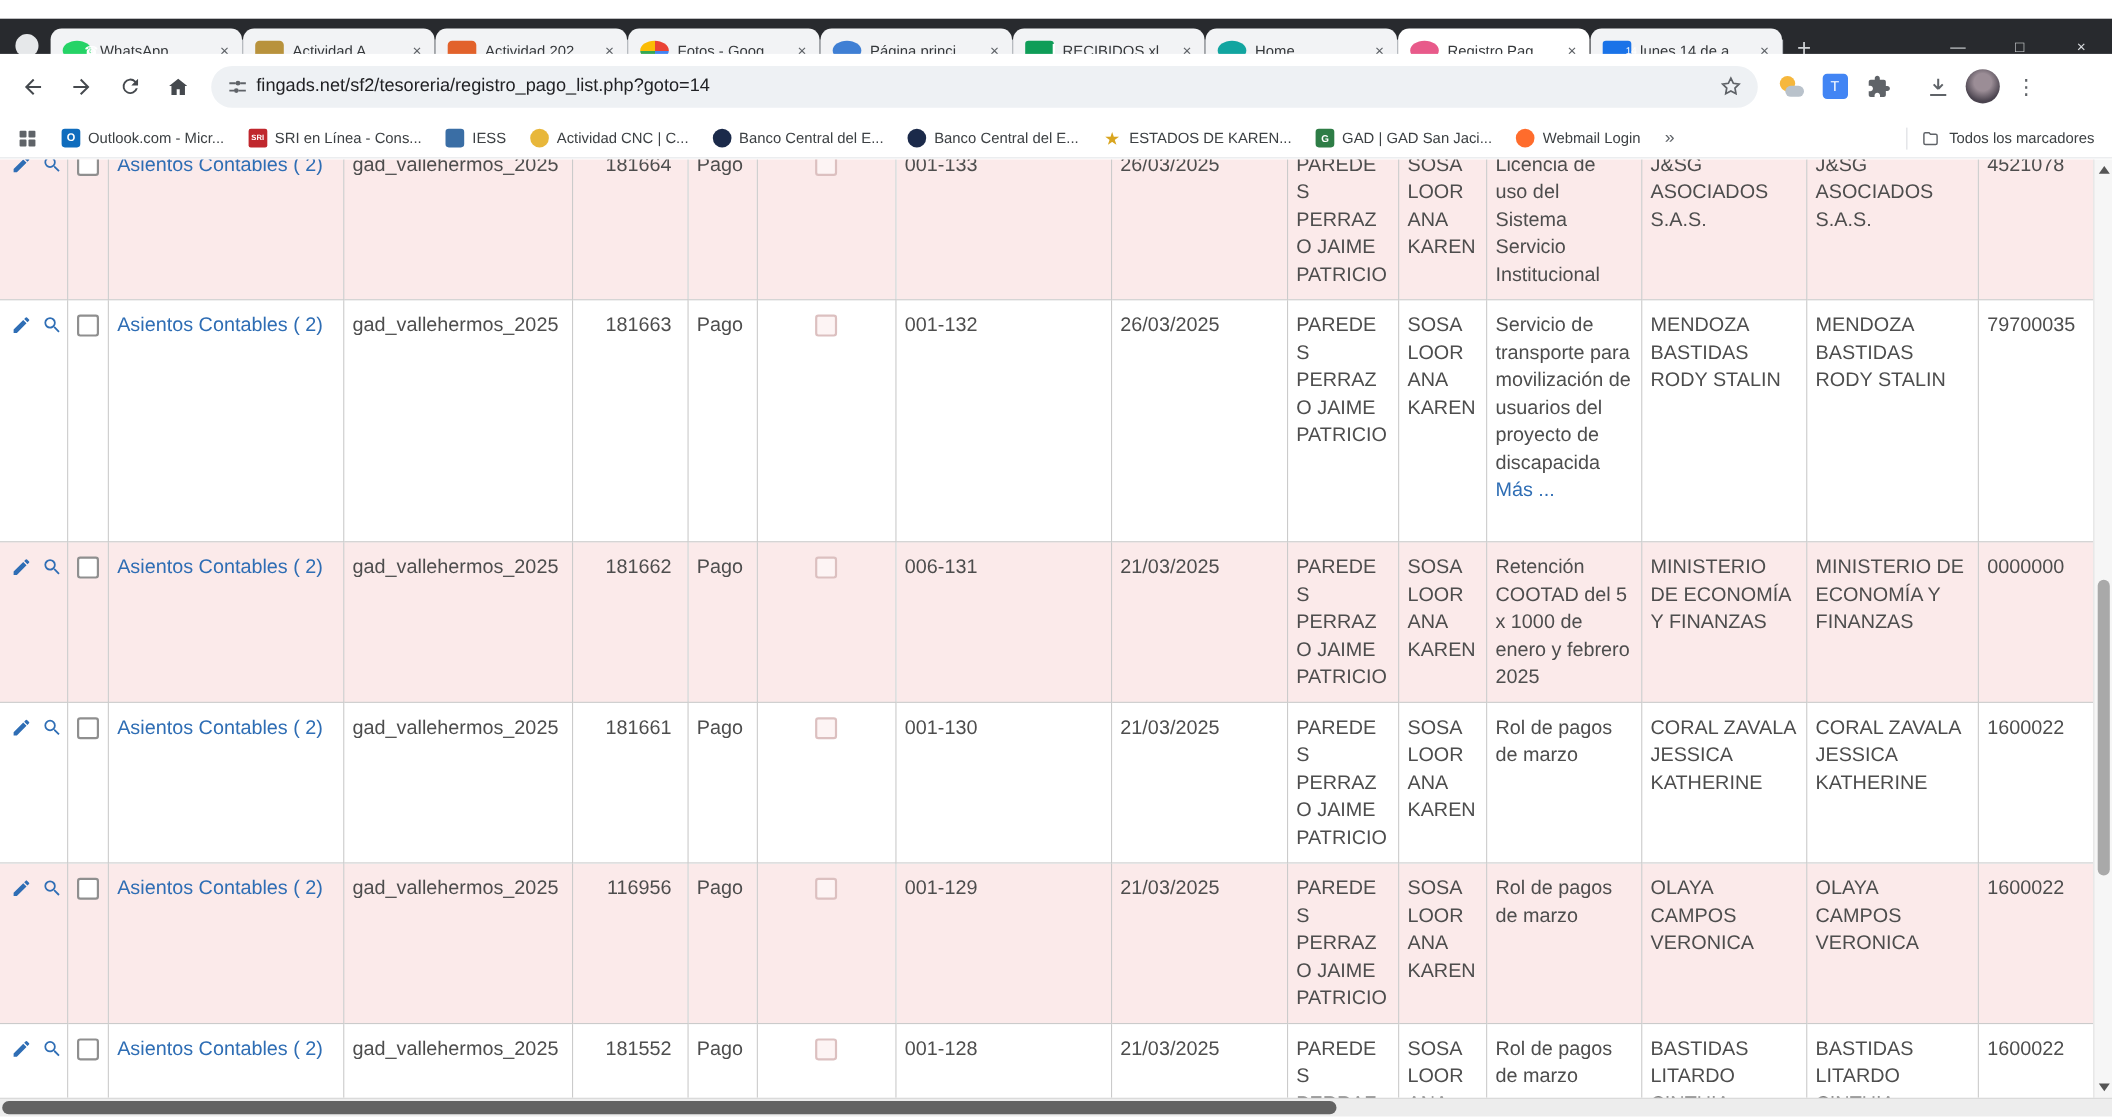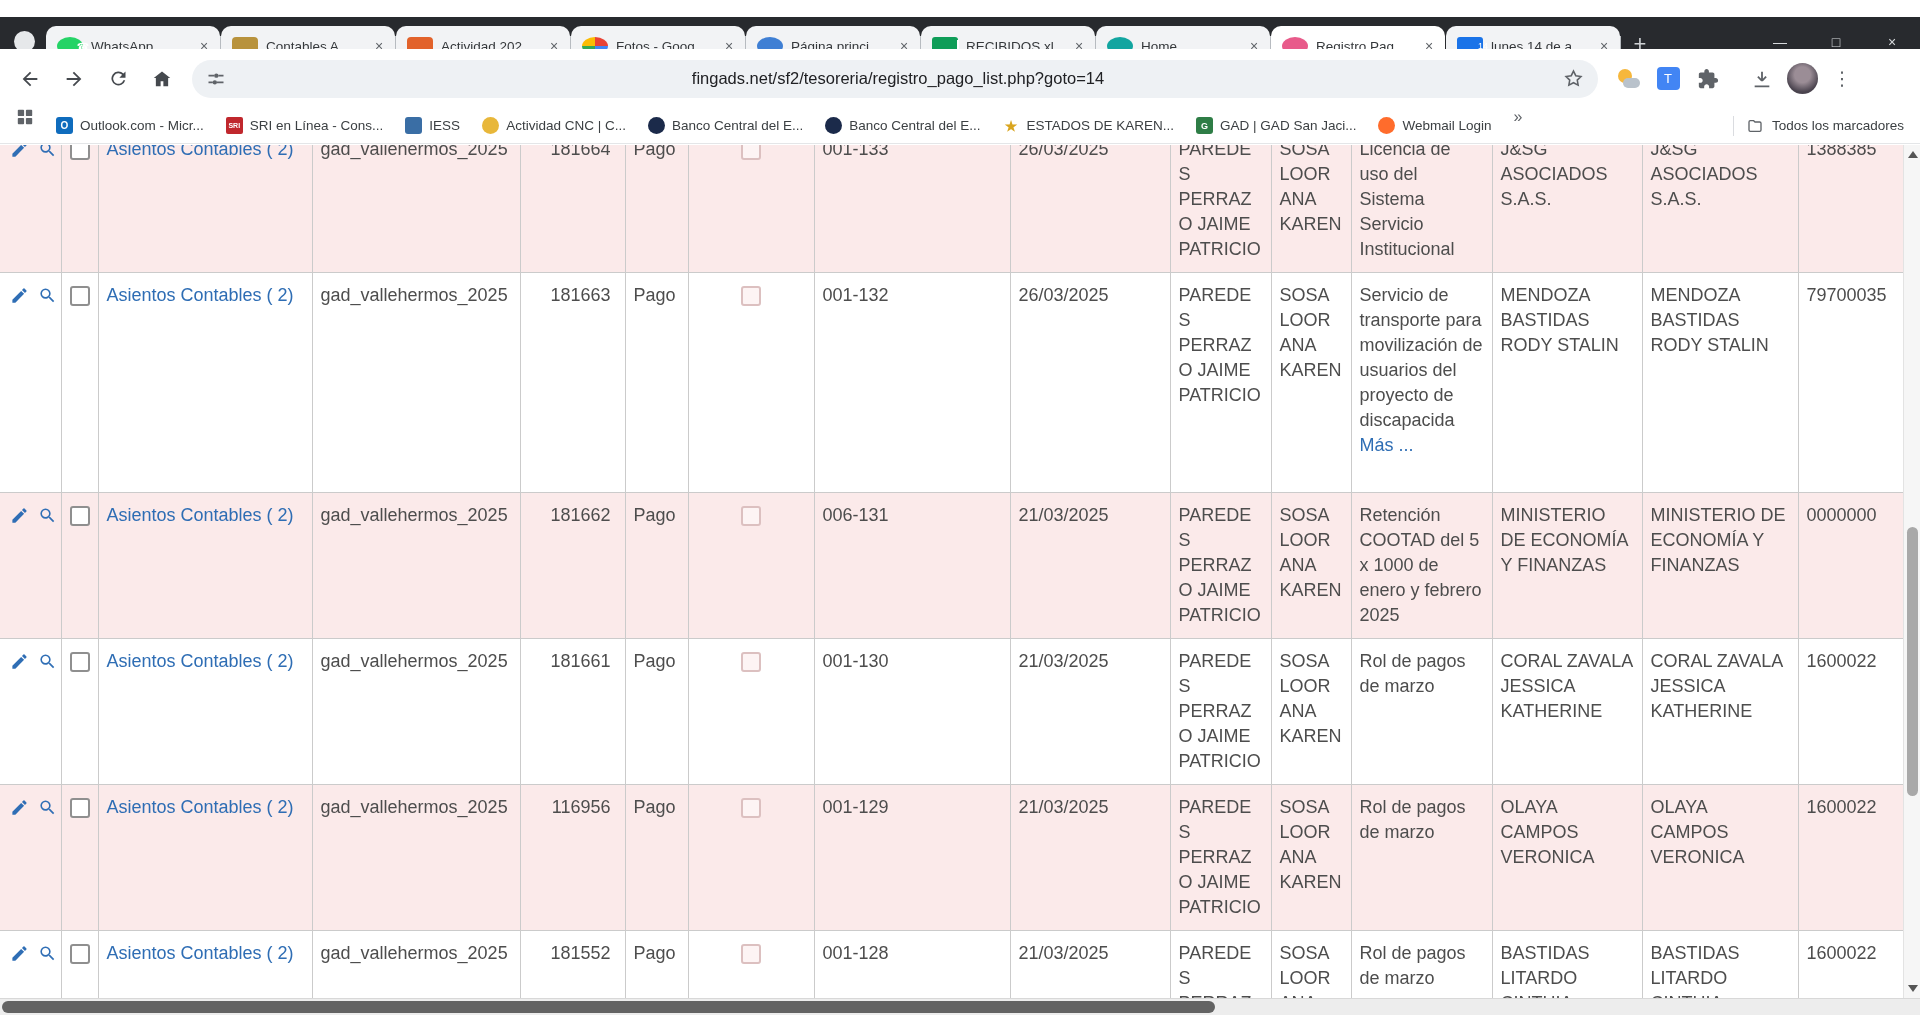--- a/index.html
+++ b/index.html
@@ -50,41 +50,41 @@
 
   
   .toolbar { position:absolute; top:49px; left:0; width:1920px; height:59px;
              background:#ffffff; display:flex; align-items:center; padding:0 8px; }
   .nav-btn { width:42px; height:42px; border-radius:50%; display:flex; flex:none;
              align-items:center; justify-content:center; margin:0 1px; }
   .omnibox { width:1406px; height:38px; flex:none; background:#eef1f4;
              border-radius:19px; display:flex; align-items:center;
              padding:0 14px; margin-left:8px; }
   .url-text { flex:1; font-size:16.5px; color:#202124; margin-left:7px;
-              white-space:nowrap; overflow:hidden;text-align:center; }
+              white-space:nowrap; overflow:hidden; }
   .tool-right { display:flex; align-items:center; margin-left:10px; }
   .tool-icon { width:40px; height:40px; display:flex; align-items:center;
                justify-content:center; flex:none; }
   .ext-weather { position:relative; width:24px; height:24px; }
   .ext-weather .sun { position:absolute; left:2px; top:2px; width:14px; height:14px;
                       border-radius:50%; background:#f6b73c; }
   .ext-weather .cloud { position:absolute; right:0; bottom:3px; width:17px; height:10px;
                       border-radius:6px; background:#b9c2cb; }
   .translate-badge { width:23px; height:23px; border-radius:4px; background:#4285f4;
                      color:#fff; font-size:13px; display:flex; align-items:center;
                      justify-content:center; }
   .translate-badge::before { content:"T"; }
   .avatar { width:31px; height:31px; border-radius:50%;
             background:radial-gradient(circle at 50% 38%, #9b8d96 0 32%, #4a434e 70%); }
   .kebab { font-size:19px; color:#5f6368; }
 
   
   .bookmarks { position:absolute; top:108px; left:0; width:1920px; height:36px;
                background:#fff; border-bottom:1px solid #e4e6e8; display:flex;
-               padding:0 16px; }
+               align-items:center; padding:0 16px; }
   .apps-grid { margin-right:14px; display:flex; }
   .bookmark-list { display:flex; align-items:center; }
   .bm-item { display:flex; align-items:center; margin-right:6px; padding:3px 8px;
              border-radius:6px; }
   .bm-fav { width:17px; height:17px; border-radius:3px; margin-right:7px; flex:none;
             display:flex; align-items:center; justify-content:center; font-size:7px;
             color:#fff; font-weight:bold; }
   .outlook-icon { background:#0f6cbd; }
   .outlook-icon::before { content:"O"; font-size:10px; }
   .sri-icon  { background:#c0272d; border-radius:2px; }
@@ -144,21 +144,21 @@
   <span class="tab-search"></span>
   <div class="tab-list">
   <div class="tab">
     <span class="fav whatsapp-icon"></span>
     <span class="tab-title">WhatsApp</span>
     <span class="tab-close">×</span>
   </div>
 
   <div class="tab">
     <span class="fav doc-icon"></span>
-    <span class="tab-title">Contables A...</span>
+    <span class="tab-title">Actividad A...</span>
     <span class="tab-close">×</span>
   </div>
 
   <div class="tab">
     <span class="fav activity-icon"></span>
     <span class="tab-title">Actividad 202...</span>
     <span class="tab-close">×</span>
   </div>
 
   <div class="tab">
@@ -366,21 +366,21 @@
     <td class="c-id">181664</td>
     <td>Pago</td>
     <td class="c-chk2"><span class="cb cb2"></span></td>
     <td>001-133</td>
     <td>26/03/2025</td>
     <td>PAREDES PERRAZO JAIME PATRICIO</td>
     <td>SOSA LOOR ANA KAREN</td>
     <td><span>Licencia de uso del Sistema Servicio Institucional</span> </td>
     <td>J&amp;SG ASOCIADOS S.A.S.</td>
     <td>J&amp;SG ASOCIADOS S.A.S.</td>
-    <td>1388385</td>
+    <td>4521078</td>
   </tr>
 
   <tr>
     <td class="c-icons">
       <span class="icon"><svg width="19" height="19" viewBox="0 0 24 24" fill="#2f6eb5">
                 <path d="M3 17.25V21h3.75L17.81 9.94l-3.75-3.75L3 17.25zM20.71 7.04a.996.996 0 0 0 0-1.41l-2.34-2.34a.996.996 0 0 0-1.41 0l-1.83 1.83 3.75 3.75 1.83-1.83z"></path>
               </svg></span>
       <span class="icon"><svg width="19" height="19" viewBox="0 0 24 24" fill="#2f6eb5">
                 <path d="M15.5 14h-.79l-.28-.27A6.47 6.47 0 0 0 16 9.5 6.5 6.5 0 1 0 9.5 16c1.61 0 3.09-.59 4.23-1.57l.27.28v.79l5 4.99L20.49 19l-4.99-5zm-6 0C7.01 14 5 11.99 5 9.5S7.01 5 9.5 5 14 7.01 14 9.5 11.99 14 9.5 14z"></path>
               </svg></span>

